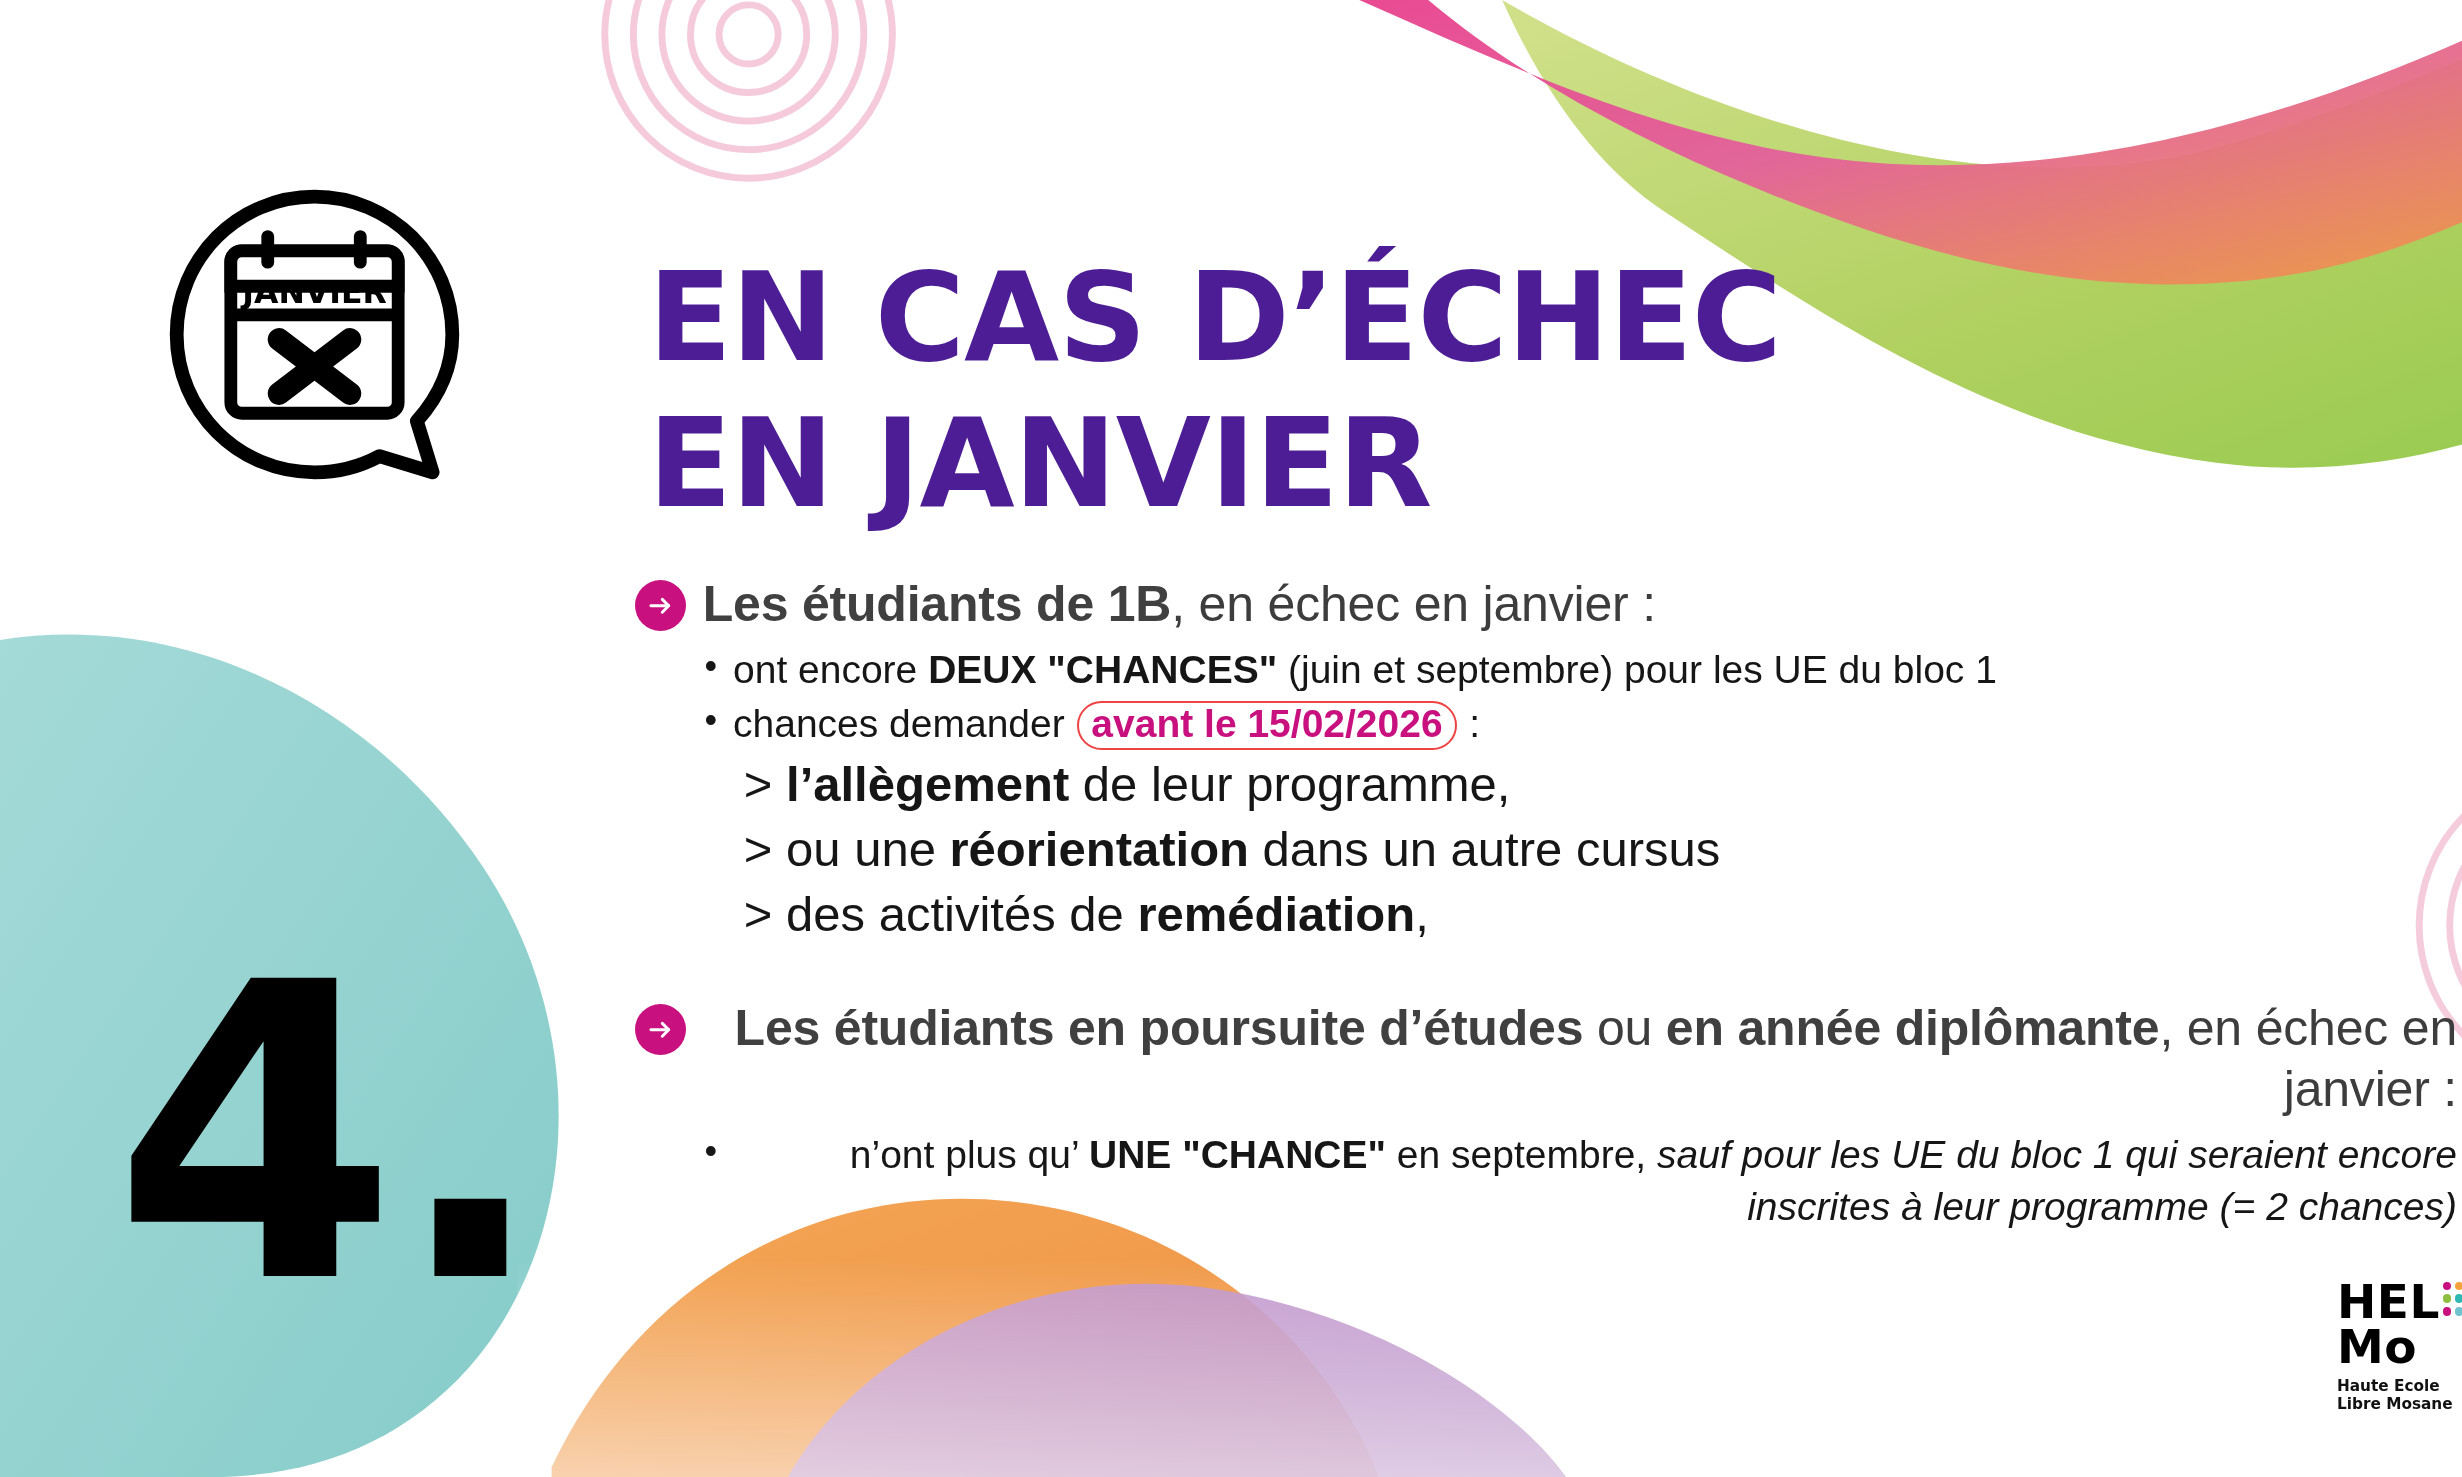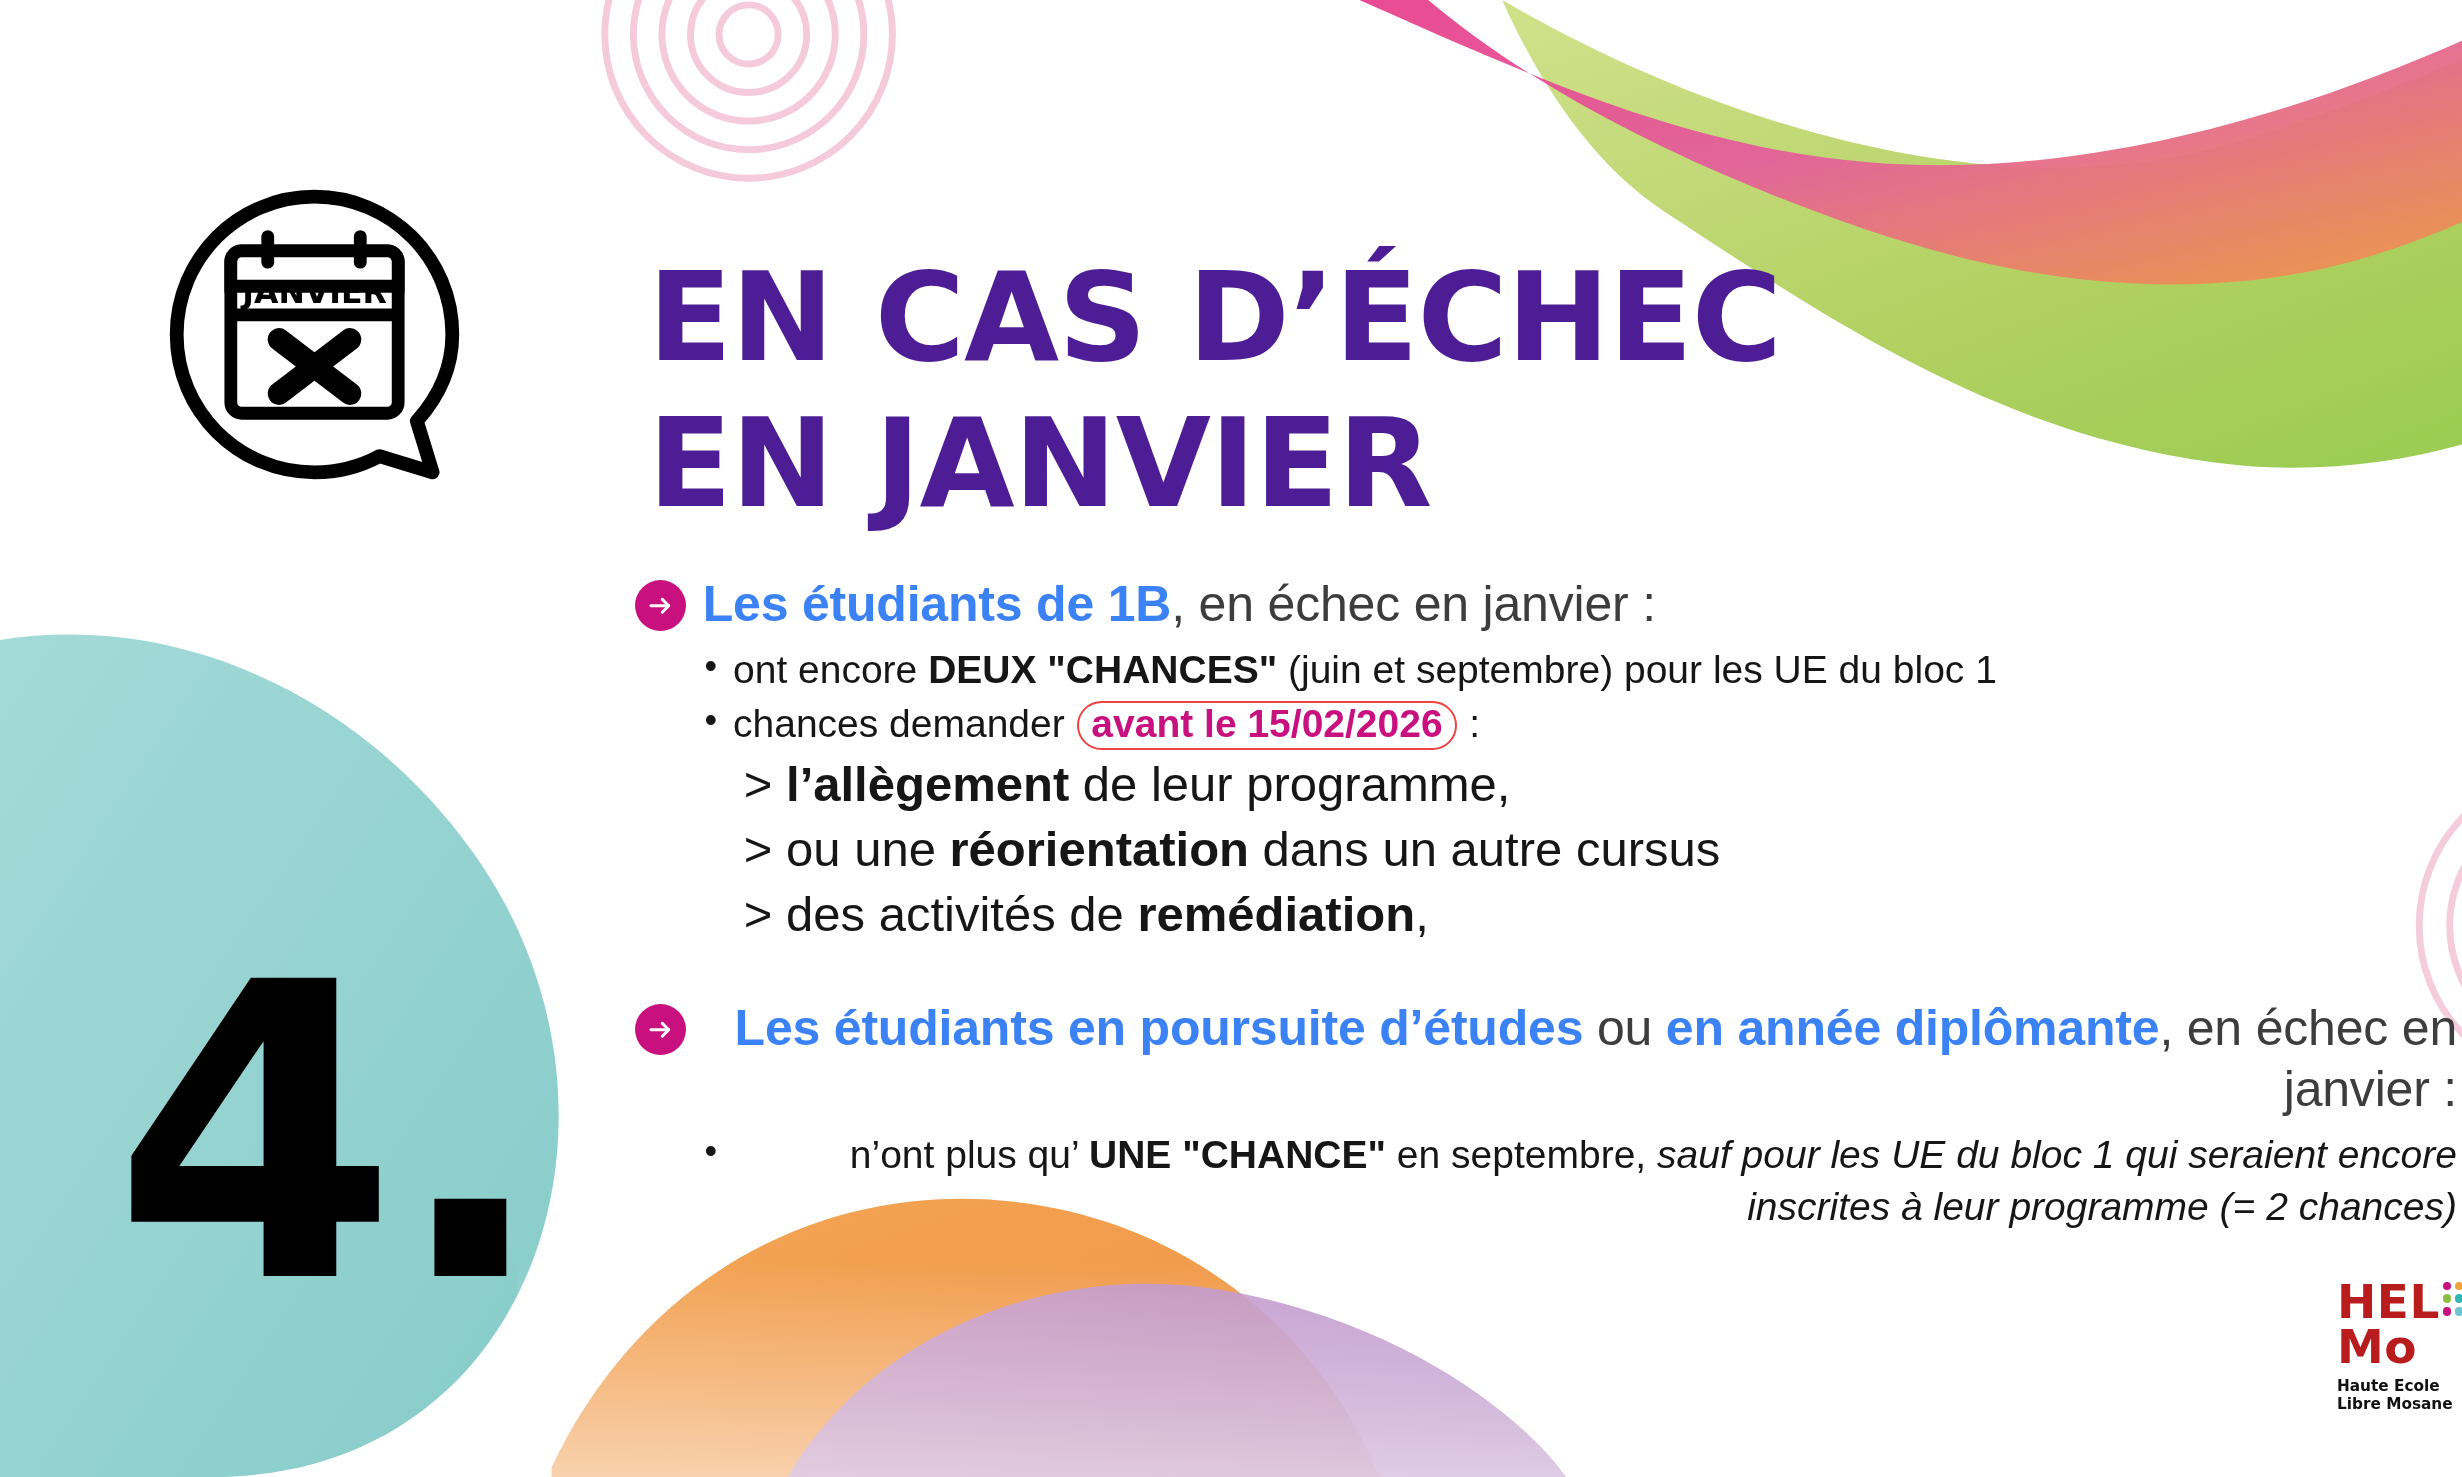--- a/index.html
+++ b/index.html
@@ -93,21 +93,21 @@
   }
   .arrow-badge svg { width: 27.6px; height: 27.6px; display: block; }
 
   .lead-text {
     font-size: 50px;
     line-height: 1.22;
     font-weight: 400;
     color: #3d3d3d;
     letter-spacing: -0.2px;
   }
-  .lead-text b { color: #3b82f6; font-weight: 700; }
+  .lead-text b { color: #404040; font-weight: 700; }
 
   ul.bullets {
     list-style: none;
     margin: 8.9px 0 0 0;
     padding: 0 0 0 98px;
   }
   ul.bullets > li {
     position: relative;
     font-size: 39px;
     line-height: 1.33;
@@ -155,21 +155,21 @@
     right: 83px;
     bottom: 63px;
     width: 207px;
     text-align: left;
   }
   .logo-mark {
     font-family: "DejaVu Sans", sans-serif;
     font-weight: 700;
     font-size: 47px;
     line-height: 0.96;
-    color: #b91c1c;
+    color: #000000;
     letter-spacing: 0.5px;
     position: relative;
     display: inline-block;
   }
   .logo-dots {
     position: absolute;
     right: -28.6px;
     top: 3px;
     width: 25.6px;
     height: 49px;

